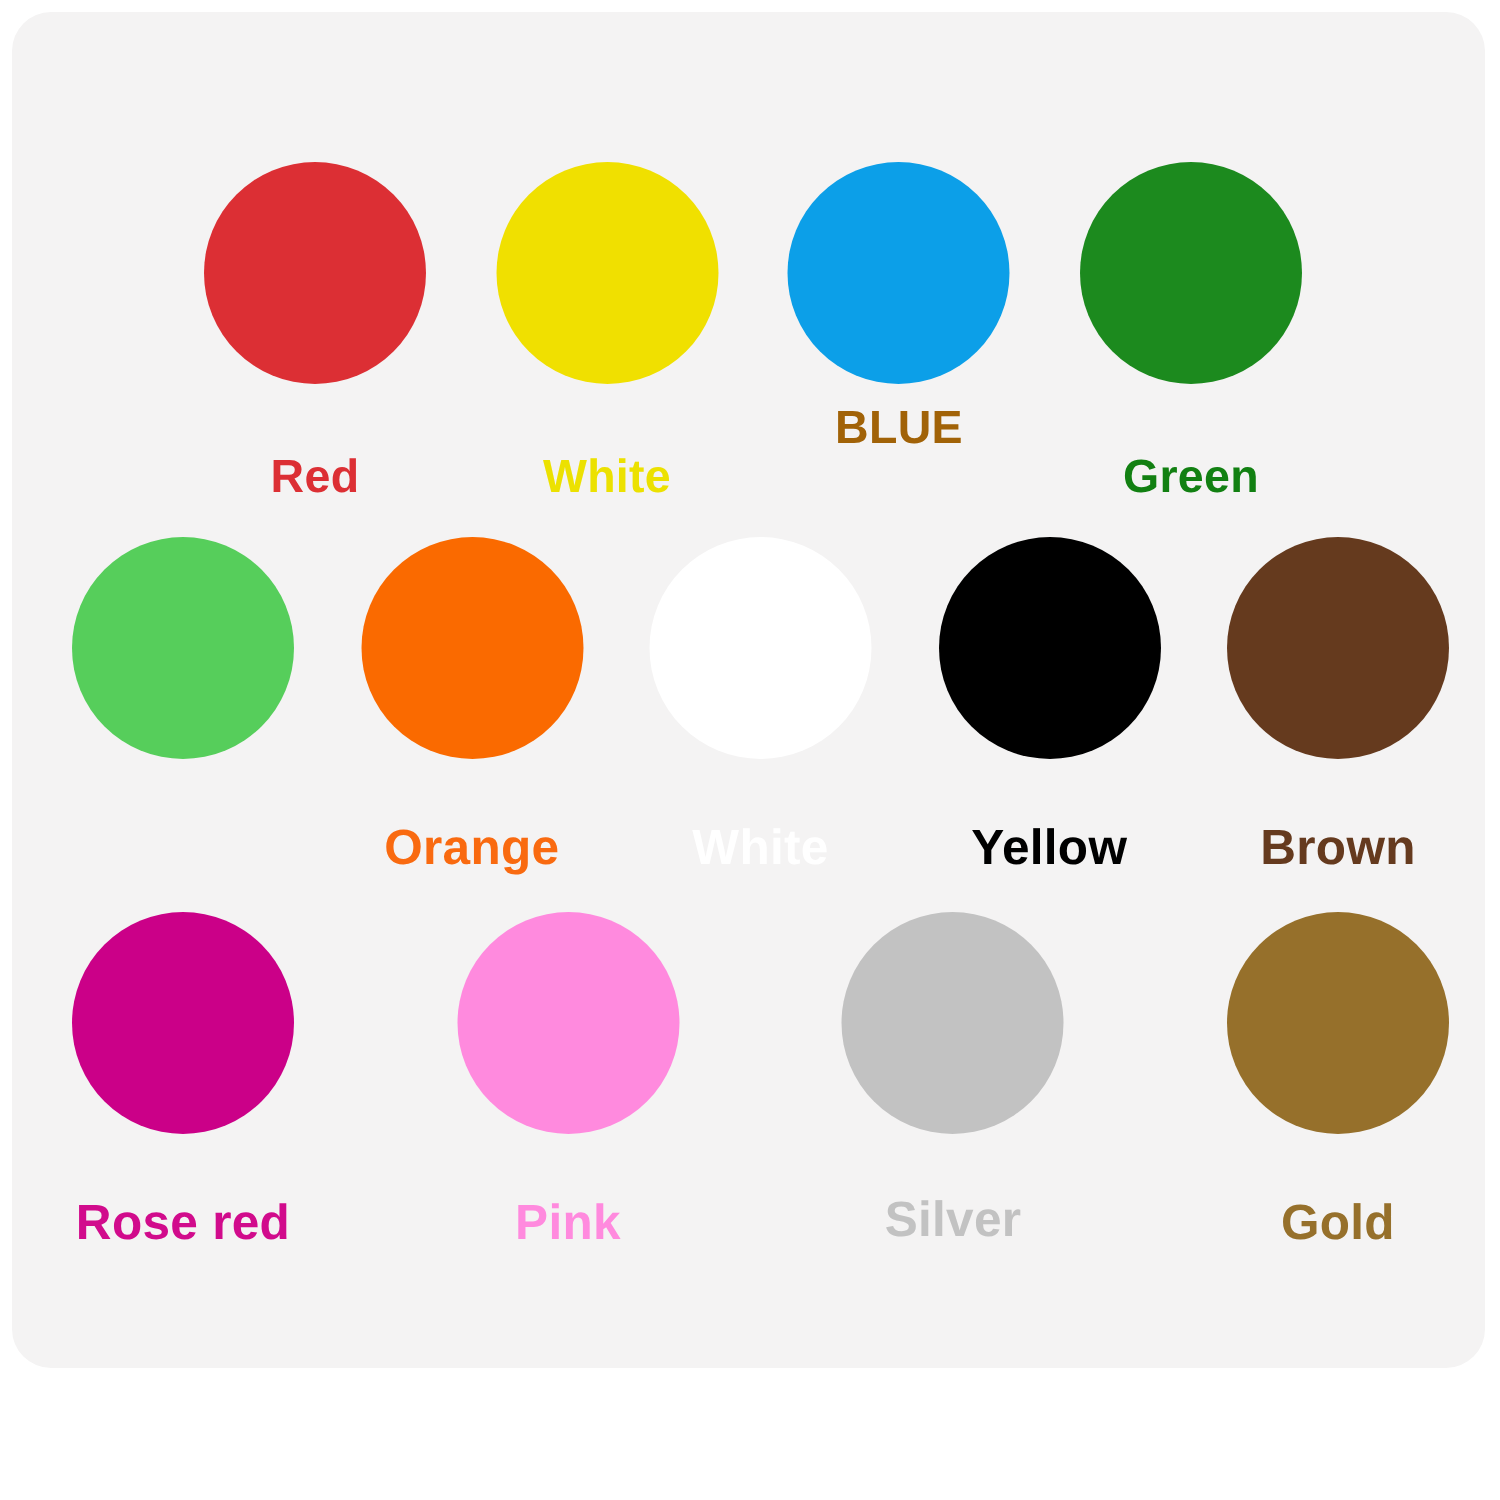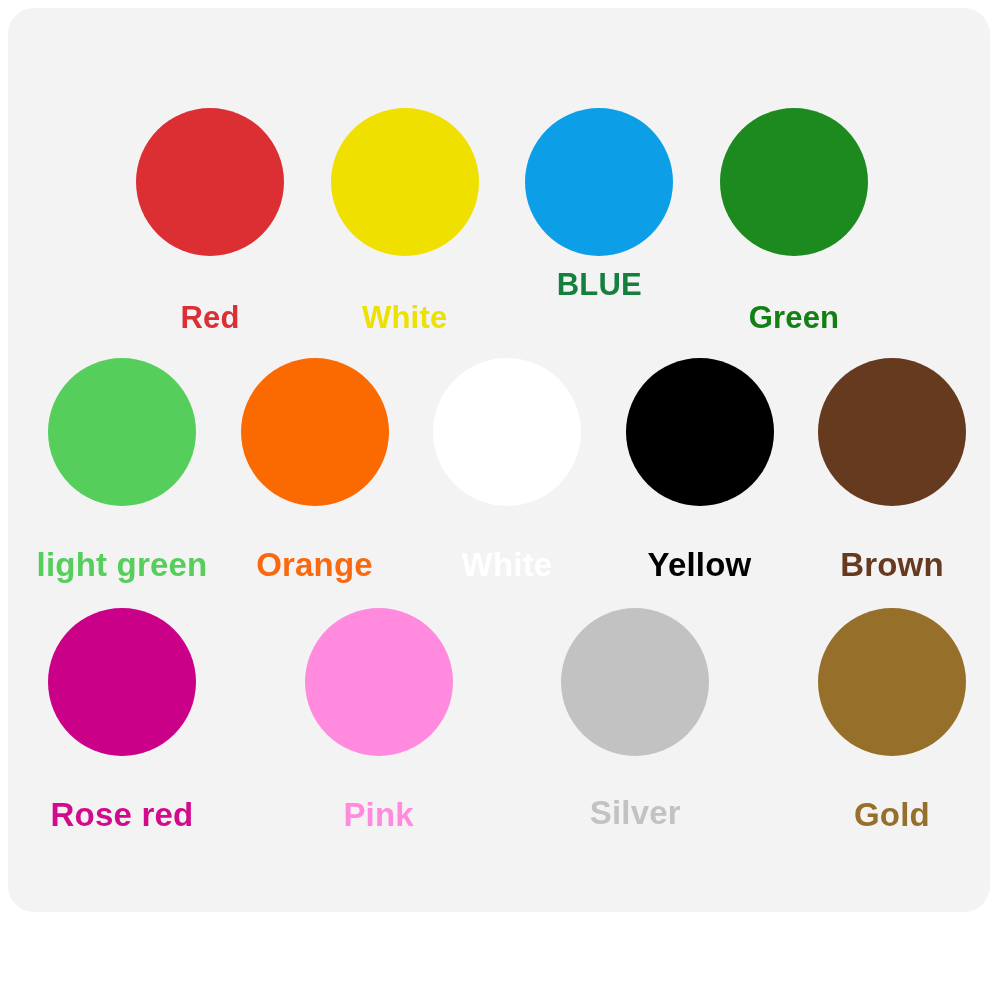--- a/index.html
+++ b/index.html
@@ -93,32 +93,31 @@
     <div class="swatch-cell">
       <div class="swatch-dot" style="background: rgb(220, 47, 52);"></div>
       <div class="swatch-label" style="color: rgb(220, 47, 52);">Red</div>
     </div>
     <div class="swatch-cell">
       <div class="swatch-dot" style="background: rgb(240, 224, 0);"></div>
       <div class="swatch-label" style="color: rgb(236, 225, 0);">White</div>
     </div>
     <div class="swatch-cell">
       <div class="swatch-dot" style="background: rgb(12, 159, 232);"></div>
-      <div class="swatch-label" style="color: #15803d; margin-top: 13px;">BLUE</div>
+      <div class="swatch-label" style="color: #a16207; margin-top: 13px;">BLUE</div>
     </div>
     <div class="swatch-cell">
       <div class="swatch-dot" style="background: rgb(28, 138, 30);"></div>
       <div class="swatch-label" style="color: rgb(18, 128, 18);">Green</div>
     </div>
   </div>
 
   <div class="swatch-row" id="swatch-row-2">
     <div class="swatch-cell">
       <div class="swatch-dot" style="background: rgb(86, 206, 91);"></div>
-      <div class="swatch-label" style="color: rgb(86, 206, 91);">light green</div>
     </div>
     <div class="swatch-cell">
       <div class="swatch-dot" style="background: rgb(250, 106, 0);"></div>
       <div class="swatch-label" style="color: rgb(249, 106, 16);">Orange</div>
     </div>
     <div class="swatch-cell">
       <div class="swatch-dot" style="background: rgb(255, 255, 255);"></div>
       <div class="swatch-label" style="color: rgb(255, 255, 255);">White</div>
     </div>
     <div class="swatch-cell">

